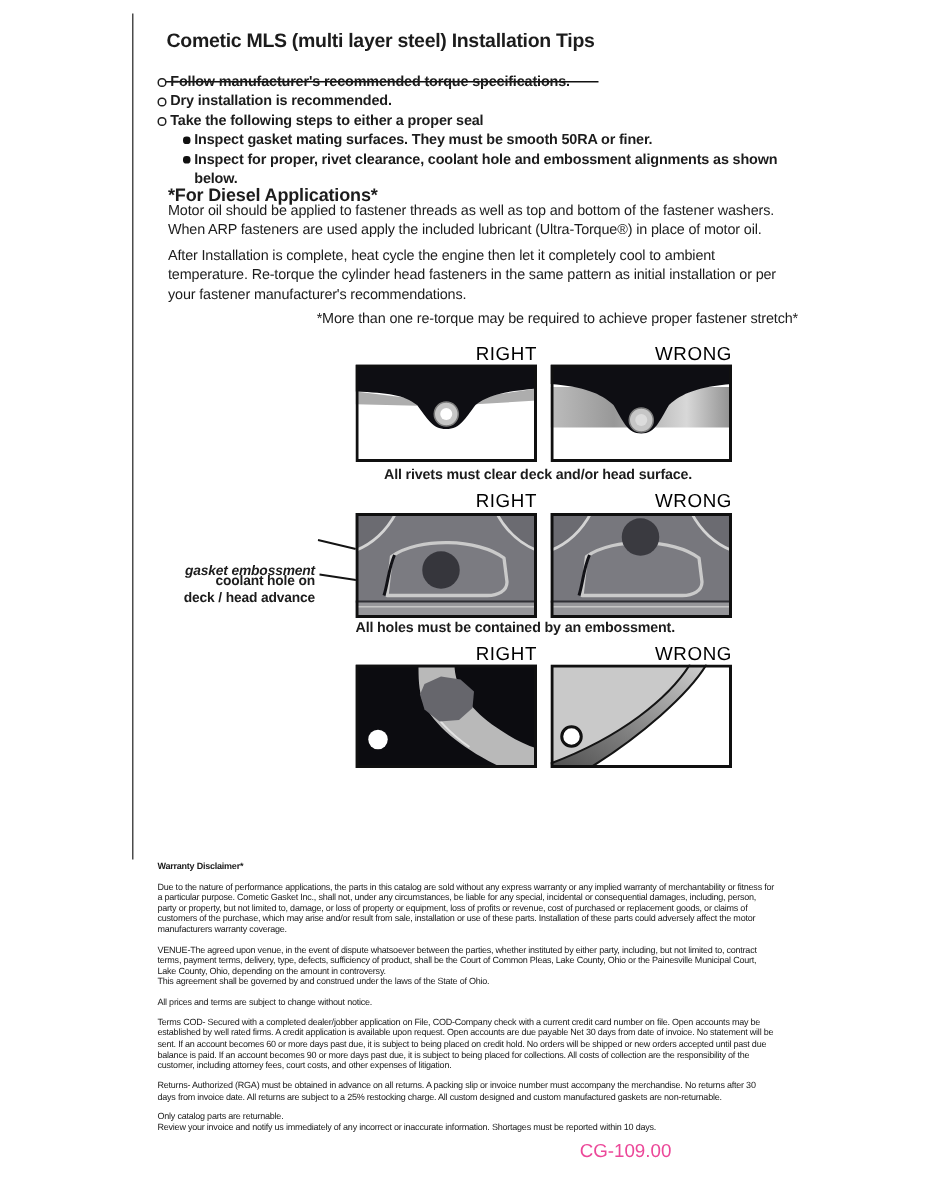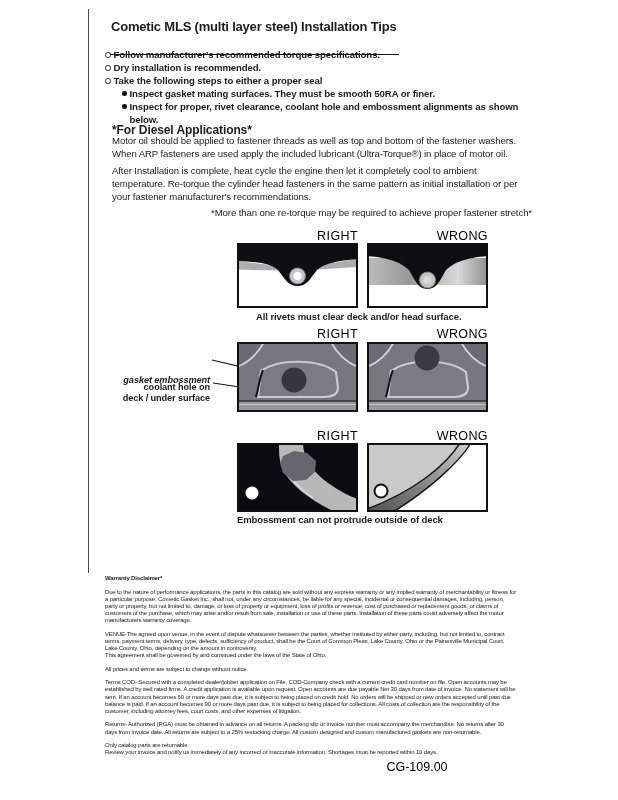--- a/index.html
+++ b/index.html
@@ -17,21 +17,21 @@
   .h2{left:112px;top:123px;font-size:12px;font-weight:bold;letter-spacing:-0.1px;}
   .para{left:112px;width:420px;font-size:9.6px;line-height:13px;letter-spacing:-0.1px;}
   .dg-label{width:121px;text-align:right;font-size:12.5px;letter-spacing:0.4px;color:#000000;}
   .caption{left:237px;font-size:9.5px;font-weight:bold;line-height:11.5px;letter-spacing:-0.1px;}
   .side-label{font-size:9.2px;font-weight:bold;text-align:right;line-height:11px;letter-spacing:-0.1px;}
   .fineprint{left:105px;top:575px;width:412px;font-size:6px;line-height:7.15px;
              letter-spacing:-0.15px;color:#1a1a1a;}
   .fp{margin:0 0 6.4px 0;}
   .fp.tight{margin-bottom:0;}
   .fp-head{font-weight:bold;margin:0 0 6.4px 0;}
-  .pagenum{left:372px;top:760px;width:90px;text-align:center;font-size:12.5px;color:#000000;}
+  .pagenum{left:372px;top:760px;width:90px;text-align:center;font-size:12.5px;color:#ec4899;}
 </style>
 </head>
 <body>
 
 <div class="page">
 
   <div class="abs vrule"></div>
 
   <div class="abs title">Cometic MLS (multi layer steel) Installation Tips</div>
 
@@ -93,21 +93,21 @@
     <rect x="1" y="1" width="119" height="63" fill="none" stroke="#101010" stroke-width="2"></rect>
   </svg>
 
   <div class="abs caption" style="top:311px;margin-left:19px;">All rivets must clear deck and/or head surface.</div>
 
   <div class="abs dg-label" style="left:237px;top:327px;">RIGHT</div>
   <div class="abs dg-label" style="left:367px;top:327px;">WRONG</div>
 
   <div class="abs side-label" style="left:98px;top:350px;width:112px;margin-top:32px;">
     <div>coolant hole on</div>
-    <div>deck / under surface</div>
+    <div>deck / head advance</div>
   </div>
   <div class="abs side-label" style="left:98px;top:375px;width:112px;font-style:italic;">gasket embossment</div>
 
   <svg class="abs" style="left:208px;top:352px;" width="92" height="44" viewBox="0 0 92 44">
     <line x1="4" y1="8" x2="88" y2="28" stroke="#141414" stroke-width="1.2"></line>
     <line x1="5" y1="31" x2="58" y2="39" stroke="#141414" stroke-width="1.2"></line>
   </svg>
 
   <svg class="abs" style="left:237px;top:342px;" width="121" height="70" viewBox="0 0 121 70">
     <rect width="121" height="70" fill="#77777d"></rect>
@@ -132,20 +132,21 @@
     <path d="M94,0 C101,13 111,21 121,25" stroke="#d4d4d4" stroke-width="1.8" fill="none"></path>
     <rect x="0" y="59" width="121" height="11" fill="#96969a"></rect>
     <line x1="0" y1="59" x2="121" y2="59" stroke="#2e2e34" stroke-width="1.4"></line>
     <line x1="0" y1="62.5" x2="121" y2="62.5" stroke="#c6c6c6" stroke-width="1"></line>
     <path d="M21,55 L24,29 C42,16 82,17 99,30 L101,46 C101,52 95,55 88,55 Z" fill="#7b7b81" stroke="#cacaca" stroke-width="2.2" stroke-linejoin="round"></path>
     <path d="M19,55 C22,45 22,37 26,28" stroke="#121217" stroke-width="2" fill="none"></path>
     <circle cx="60" cy="16" r="12.5" fill="#3a3a40"></circle>
     <rect x="1" y="1" width="119" height="68" fill="none" stroke="#101010" stroke-width="2"></rect>
   </svg>
 
+  <div class="abs caption" style="top:413px;">All holes must be contained by an embossment.</div>
 
   <div class="abs dg-label" style="left:237px;top:429px;">RIGHT</div>
   <div class="abs dg-label" style="left:367px;top:429px;">WRONG</div>
 
   <svg class="abs" style="left:237px;top:443px;" width="121" height="69" viewBox="0 0 121 69">
     <rect width="121" height="69" fill="#0c0c10"></rect>
     <path d="M42,0 L66,0 C66,15 76,29 91,40 C101,47 111,53 121,56 L121,69 L98,69 C73,57 53,42 45,25 C42,17 42,8 42,0 Z" fill="#b9b9b9"></path>
     <path d="M47,24 C53,35 63,46 76,55" stroke="#e2e2e2" stroke-width="1.2" fill="none"></path>
     <polygon points="46,13 57,8 70,10 79,18 78,29 69,37 56,38 46,30 43,20" fill="#66666c"></polygon>
     <circle cx="15" cy="50" r="6.5" fill="#ffffff"></circle>
@@ -163,21 +164,20 @@
     <rect width="121" height="69" fill="#ffffff"></rect>
     <path d="M0,0 H93 C79,22 48,48 0,66 Z" fill="#c9c9c9"></path>
     <path d="M93,0 C79,22 48,48 0,66 L0,69 H26 C60,48 92,20 104,0 Z" fill="url(#gband)"></path>
     <path d="M93,0 C79,22 48,48 0,66" stroke="#141414" stroke-width="1.4" fill="none"></path>
     <path d="M104,0 C92,20 60,48 26,69" stroke="#141414" stroke-width="1.4" fill="none"></path>
     <circle cx="14" cy="48" r="6.5" fill="#ffffff" stroke="#111111" stroke-width="2"></circle>
     <rect x="1" y="1" width="119" height="67" fill="none" stroke="#101010" stroke-width="2"></rect>
   </svg>
 
   <div class="abs caption" style="top:514px;width:270px;">
-    <div>Embossment can not protrude outside of deck</div>
   </div>
 
   <div class="abs fineprint">
     <div class="fp-head">Warranty Disclaimer*</div>
     <div class="fp">Due to the nature of performance applications, the parts in this catalog are sold without any express warranty or any implied warranty of merchantability or fitness for a particular purpose.  Cometic Gasket Inc., shall not, under any circumstances, be liable for any special, incidental or consequential damages, including, person, party or property, but not limited to, damage, or loss of property or equipment, loss of profits or revenue, cost of purchased or replacement goods, or claims of customers of the purchase, which may arise and/or result from sale, installation or use of these parts.  Installation of these parts could adversely affect the motor manufacturers warranty coverage.</div>
     <div class="fp tight">VENUE-The agreed upon venue, in the event of dispute whatsoever between the parties, whether instituted by either party, including, but not limited to, contract terms, payment terms, delivery, type, defects, sufficiency of product, shall be the Court of Common Pleas, Lake County, Ohio or the Painesville Municipal Court, Lake County, Ohio, depending on the amount in controversy.</div>
     <div class="fp">This agreement shall be governed by and construed under the laws of the State of Ohio.</div>
     <div class="fp">All prices and terms are subject to change without notice.</div>
     <div class="fp">Terms COD- Secured with a completed dealer/jobber application on File, COD-Company check with a current credit card number on file.  Open accounts may be established by well rated firms.  A credit application is available upon request.  Open accounts are due payable Net 30 days from date of invoice.  No statement will be sent.  If an account becomes 60 or more days past due, it is subject to being placed on credit hold.  No orders will be shipped or new orders accepted until past due balance is paid.  If an account becomes 90 or more days past due, it is subject to being placed for collections.  All costs of collection are the responsibility of the customer, including attorney fees, court costs, and other expenses of litigation.</div>
     <div class="fp">Returns- Authorized (RGA) must be obtained in advance on all returns.  A packing slip or invoice number must accompany the merchandise.  No returns after 30 days from invoice date.  All returns are subject to a 25% restocking charge.  All custom designed and custom manufactured gaskets are non-returnable.</div>

